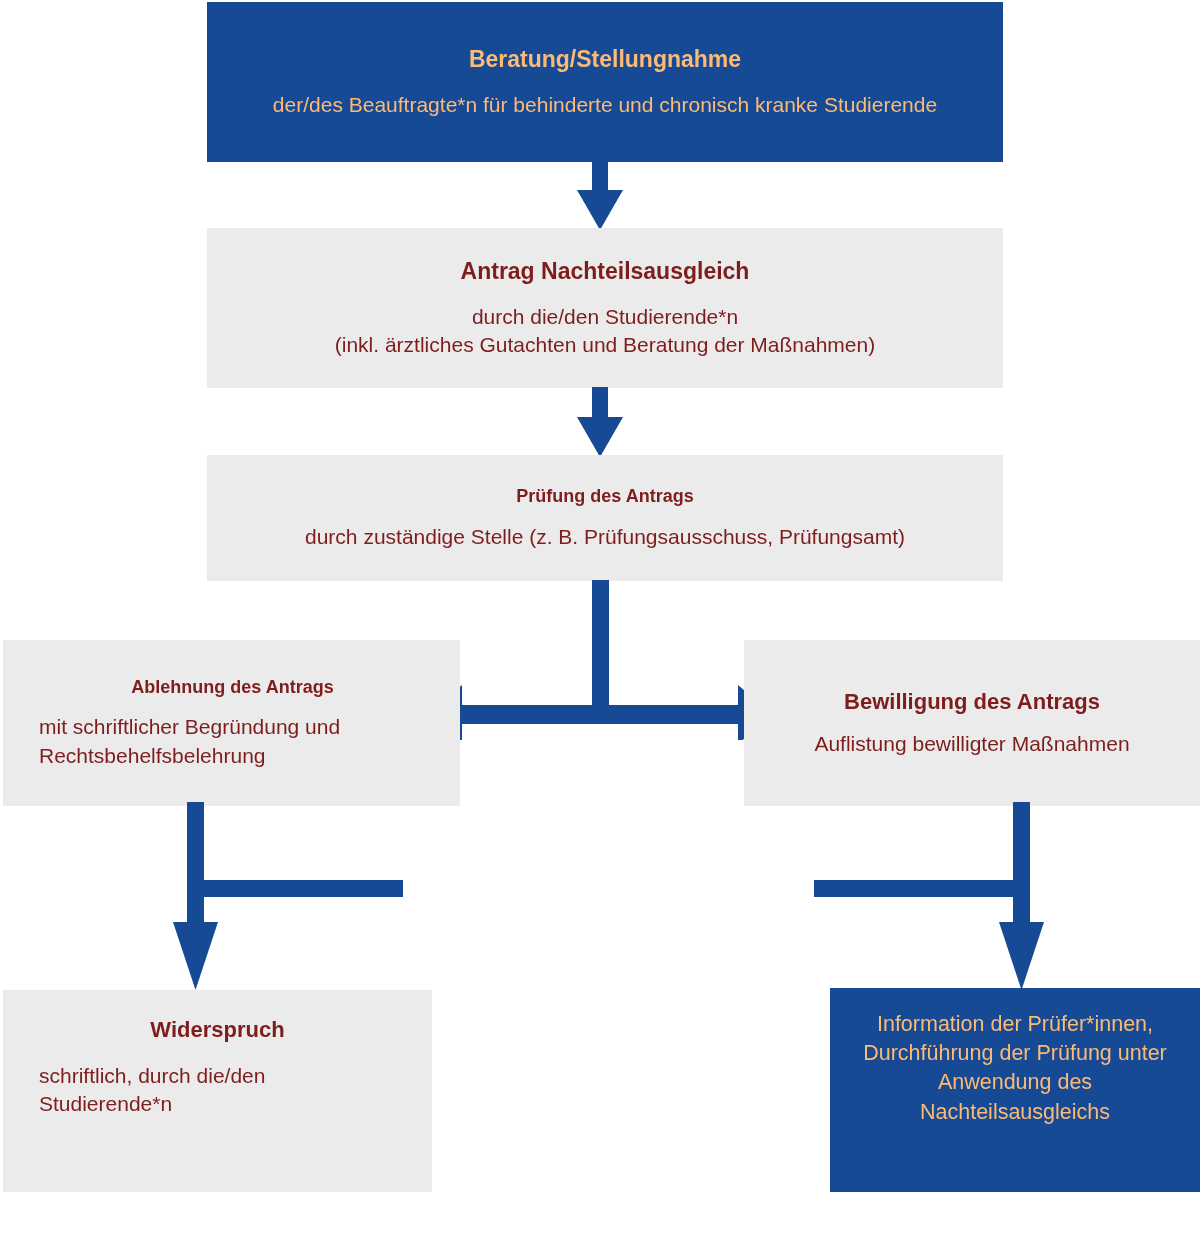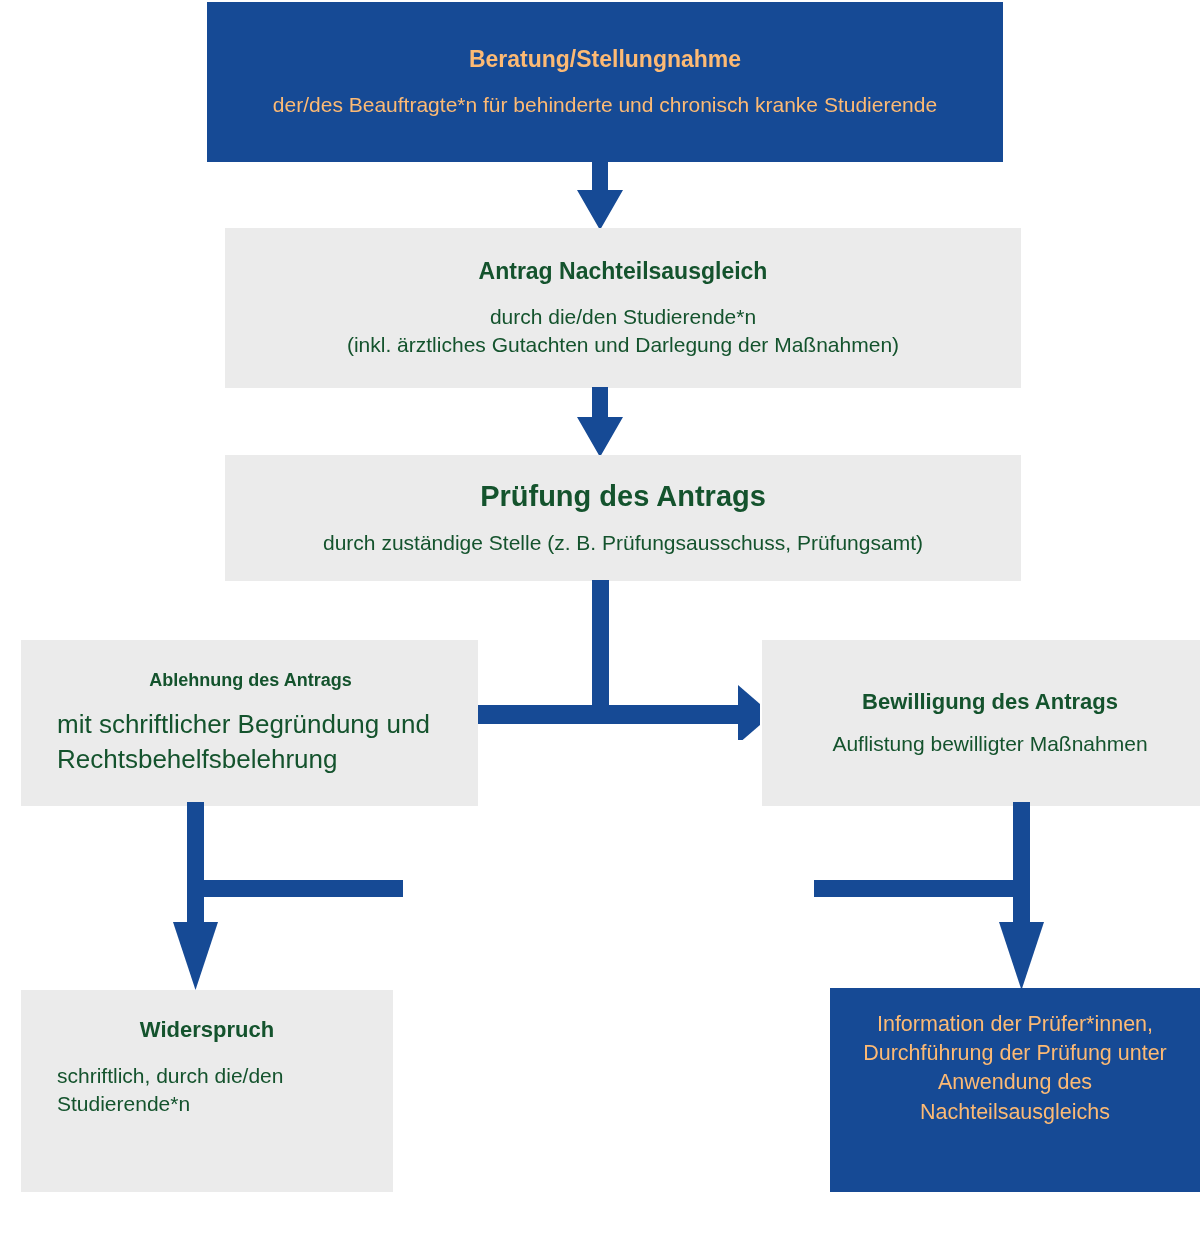--- a/index.html
+++ b/index.html
@@ -23,21 +23,21 @@
 
   
   .node {
     position: absolute;
     box-sizing: border-box;
     display: flex;
     flex-direction: column;
     justify-content: center;
     padding: 6px 14px;
   }
-  .node.gray  { background: #ebebeb; color: #14532d; margin-left: 18px; }
+  .node.gray  { background: #ebebeb; color: #7f1d1d; }
   .node.blue  { background: #164a95; color: #fdba74; }
 
   .node .title {
     font-weight: bold;
     text-align: center;
     line-height: 1.25;
   }
   .node .body {
     line-height: 1.35;
   }
@@ -54,46 +54,46 @@
 
   #node-antrag {
     left: 207px; top: 228px; width: 796px; height: 160px;
   }
   #node-antrag .title { font-size: 23px; margin-bottom: 17px; }
   #node-antrag .body  { font-size: 21px; }
 
   #node-pruefung {
     left: 207px; top: 455px; width: 796px; height: 126px;
   }
-  #node-pruefung .title { font-size: 29px; margin-bottom: 15px; }
+  #node-pruefung .title { font-size: 18px; margin-bottom: 15px; }
   #node-pruefung .body  { font-size: 21px; }
 
   #node-ablehnung {
     left: 3px; top: 640px; width: 457px; height: 166px;
     padding: 6px 34px 6px 36px;
   }
   #node-ablehnung .title { font-size: 18px; margin-bottom: 15px; }
-  #node-ablehnung .body  { font-size: 26px; }
+  #node-ablehnung .body  { font-size: 21px; }
 
   #node-bewilligung {
     left: 744px; top: 640px; width: 456px; height: 166px;
     padding: 6px 25px;
   }
   #node-bewilligung .title { font-size: 22px; margin-bottom: 15px; }
   #node-bewilligung .body  { font-size: 21px; }
 
   #node-vermittlung {
     left: 402px; top: 850px; width: 411px; height: 232px;
     padding: 6px 26px;
   }
   #node-vermittlung .title { font-size: 22px; margin-bottom: 18px; }
   #node-vermittlung .body  { font-size: 21px; }
 
   #node-widerspruch {
-    left: 3px; top: 990px; width: 372px; height: 202px;
+    left: 3px; top: 990px; width: 429px; height: 202px;
     justify-content: flex-start;
     padding: 26px 36px 6px 36px;
   }
   #node-widerspruch .title { font-size: 22px; margin-bottom: 18px; }
   #node-widerspruch .body  { font-size: 21px; }
 
   #node-information {
     left: 830px; top: 988px; width: 370px; height: 204px;
     justify-content: flex-start;
     padding: 22px 20px 6px 20px;
@@ -120,21 +120,21 @@
   <div class="conn" style="left:566px; top:160px;">
     <svg width="68" height="70" viewBox="0 0 68 70" aria-hidden="true">
       <path d="M26,0 L42,0 L42,30 L57,30 L34,70 L11,30 L26,30 Z" fill="#164a95"></path>
     </svg>
   </div>
 
   <div class="node gray" id="node-antrag">
     <div class="title">Antrag Nachteilsausgleich</div>
     <div class="body center">
       <div>durch die/den Studierende*n</div>
-      <div>(inkl. ärztliches Gutachten und Darlegung der Maßnahmen)</div>
+      <div>(inkl. ärztliches Gutachten und Beratung der Maßnahmen)</div>
     </div>
   </div>
 
   <div class="conn" style="left:566px; top:387px;">
     <svg width="68" height="70" viewBox="0 0 68 70" aria-hidden="true">
       <path d="M26,0 L42,0 L42,30 L57,30 L34,70 L11,30 L26,30 Z" fill="#164a95"></path>
     </svg>
   </div>
 
   <div class="node gray" id="node-pruefung">

